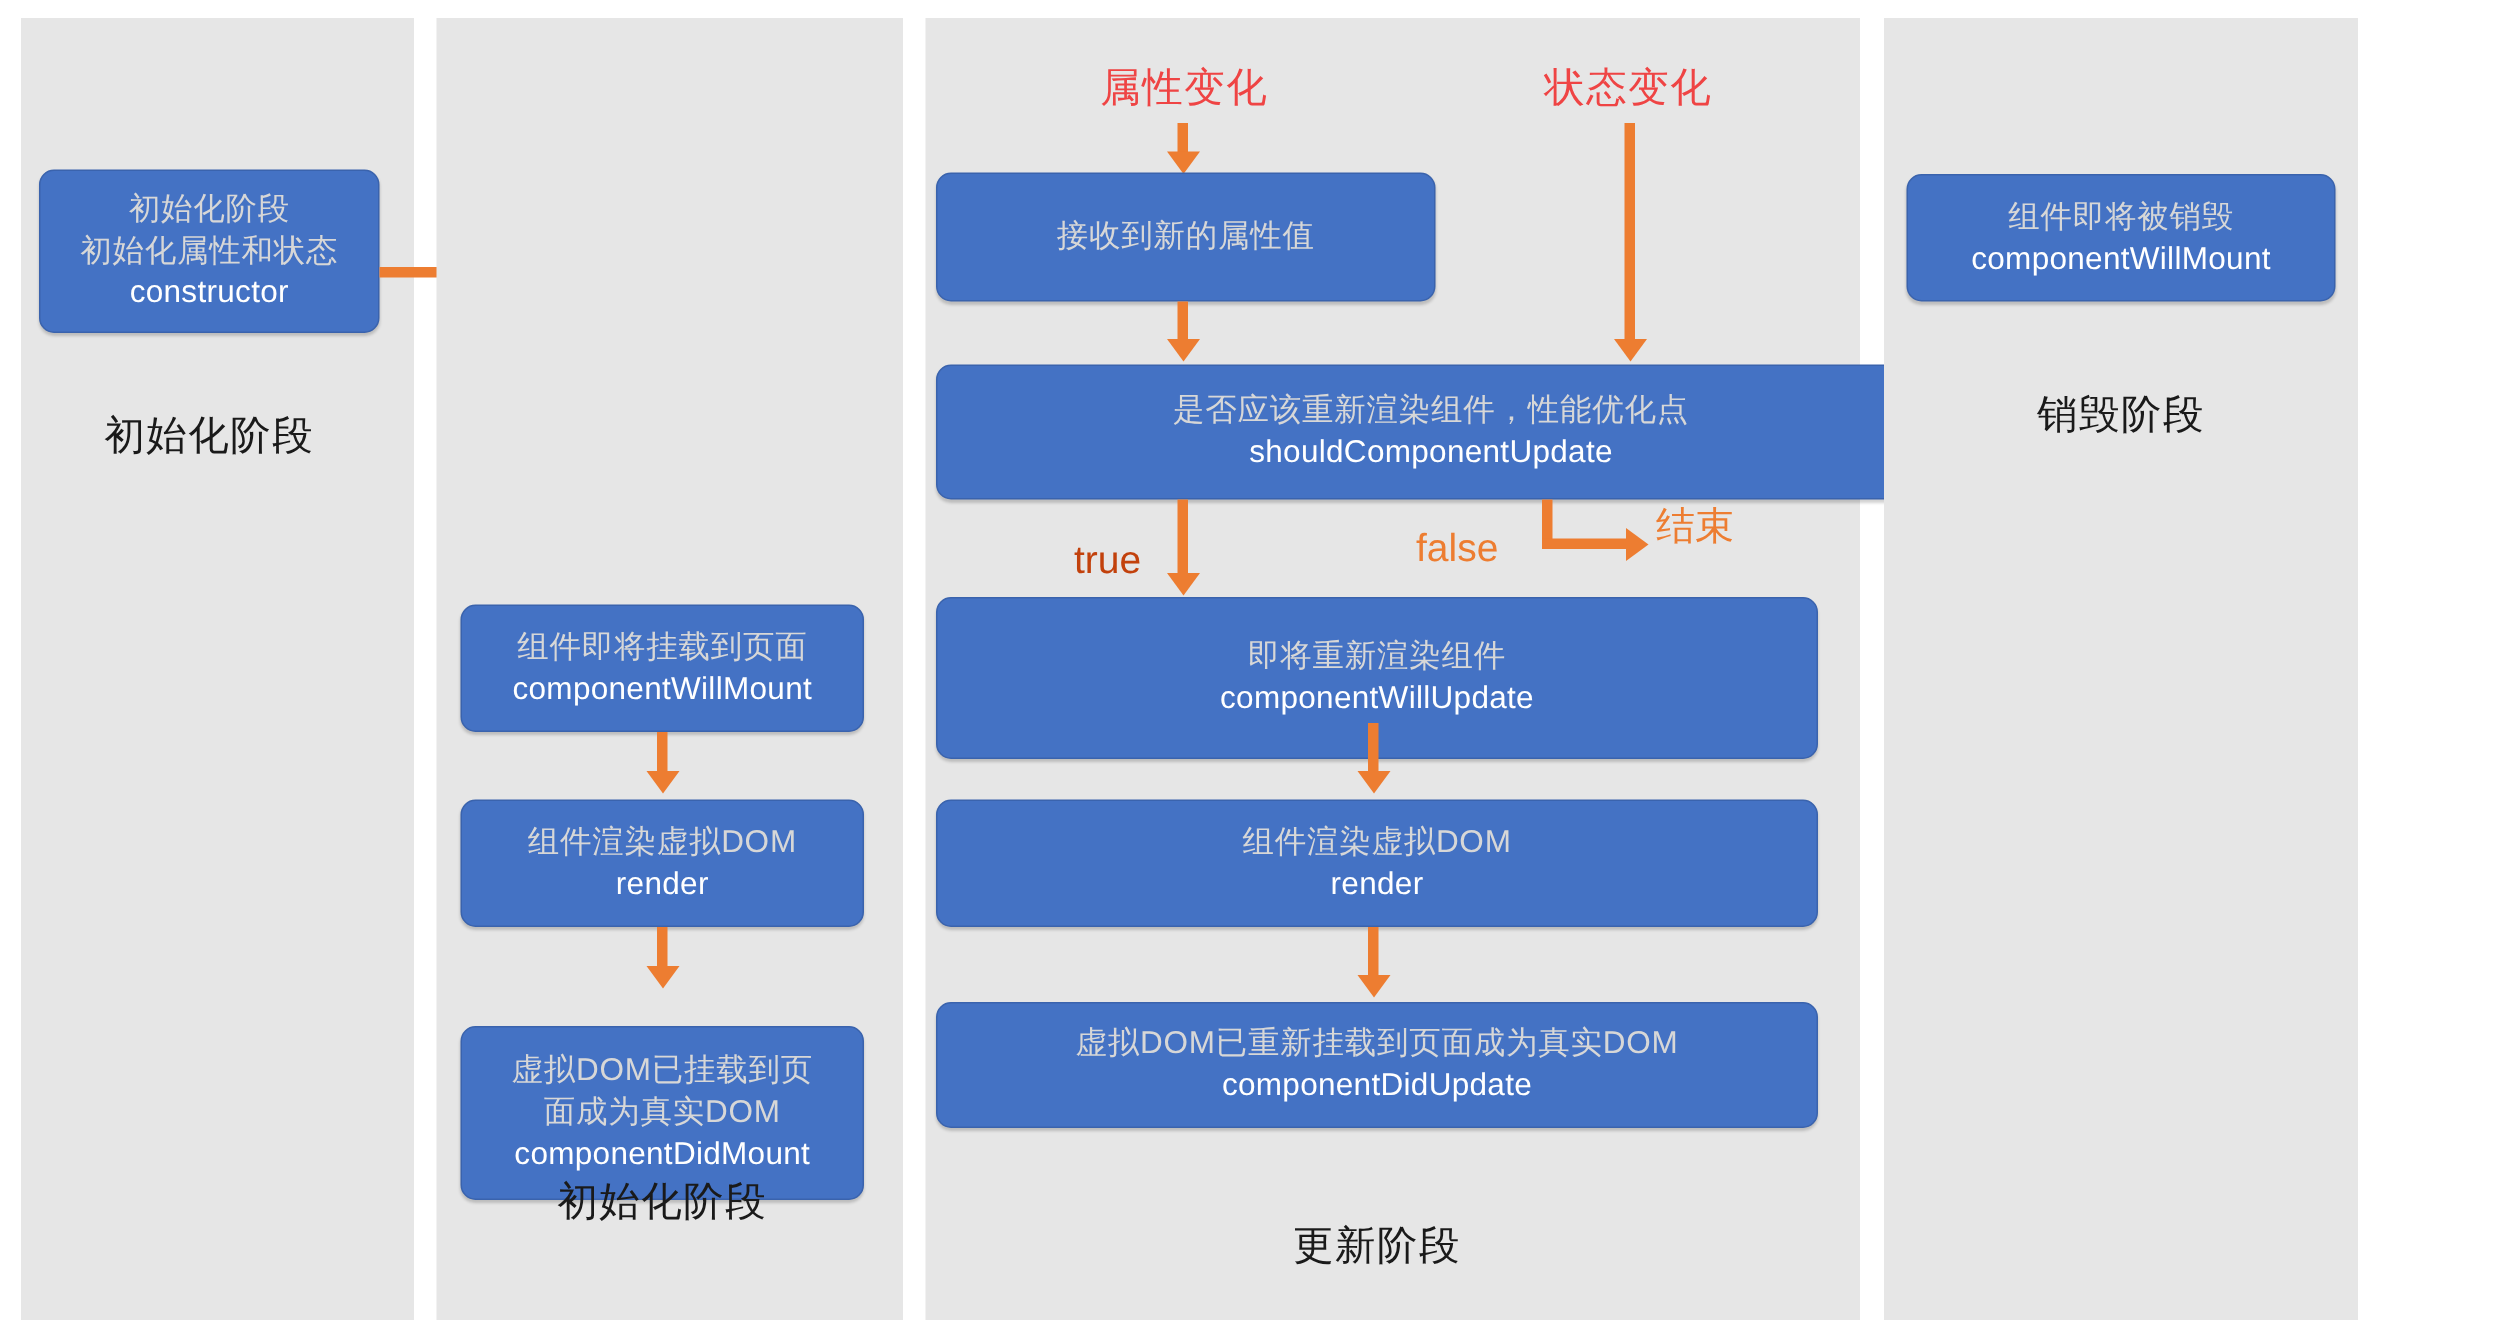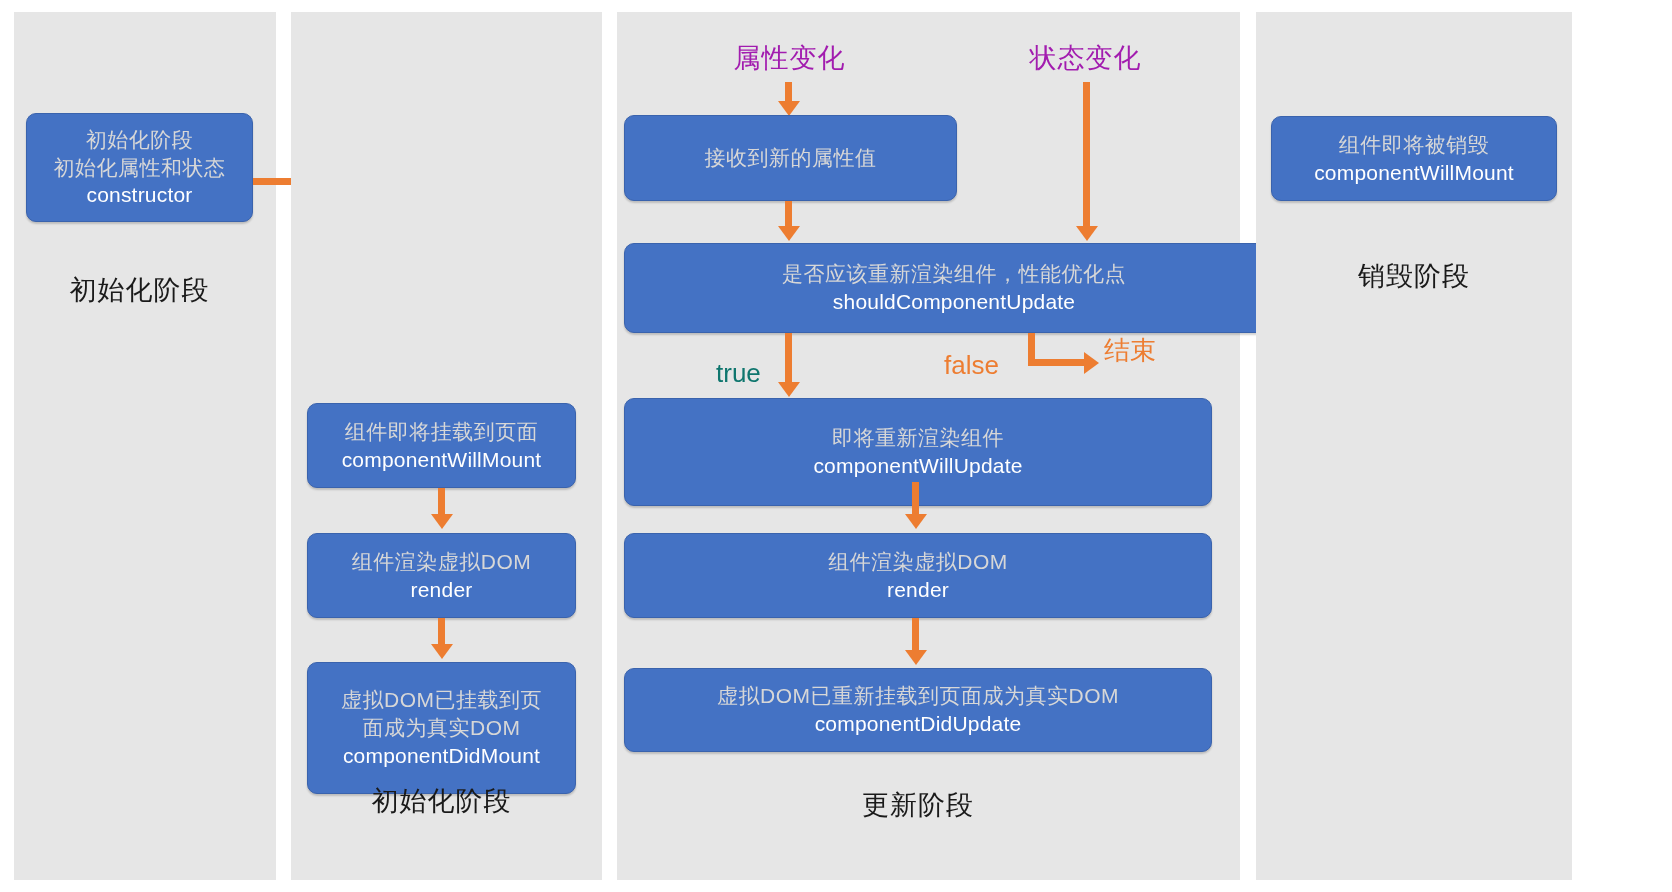--- a/index.html
+++ b/index.html
@@ -68,34 +68,34 @@
     color: #1a1a1a;
     font-size: 27px;
     text-align: center;
     letter-spacing: 1px;
     white-space: nowrap;
   }
 
   
   .source-label {
     position: absolute;
-    color: #a21caf;
+    color: #ef4444;
     font-size: 27px;
     text-align: center;
     letter-spacing: 1px;
     white-space: nowrap;
   }
 
   
   .branch-label {
     position: absolute;
     font-size: 26px;
     white-space: nowrap;
   }
-  .branch-true  { color: #0f766e; }
+  .branch-true  { color: #c2410c; }
   .branch-false { color: #ed7d31; }
   .branch-end   { color: #ed7d31; }
 
   
   .conn {
     position: absolute;
     background: #ed7d31;
   }
   .conn-v { width: 7px; }
   .conn-h { height: 7px; }
@@ -145,21 +145,21 @@
   <div class="arrow-down" style="left:431px; top:514px;"></div>
 
   <div class="node" style="left:307px; top:533px; width:269px; height:85px;">
     <div class="cn">组件渲染虚拟DOM</div>
     <div class="en">render</div>
   </div>
 
   <div class="conn conn-v" style="left:438px; top:618px; height:28px;"></div>
   <div class="arrow-down" style="left:431px; top:644px;"></div>
 
-  <div class="node" style="left:307px; top:662px; width:269px; height:132px;">
+  <div class="node" style="left:307px; top:684px; width:269px; height:116px;">
     <div class="cn">虚拟DOM已挂载到页
 面成为真实DOM</div>
     <div class="en">componentDidMount</div>
   </div>
 
   <div class="caption" style="left:307px; top:783px; width:269px;">初始化阶段</div>
 
   <div class="panel" id="panel-update"></div>
 
   <div class="source-label" style="left:672px; top:40px; width:235px;">属性变化</div>
@@ -207,21 +207,21 @@
   </div>
 
   <div class="conn conn-v" style="left:912px; top:618px; height:34px;"></div>
   <div class="arrow-down" style="left:905px; top:650px;"></div>
 
   <div class="node" style="left:624px; top:668px; width:588px; height:84px;">
     <div class="cn">虚拟DOM已重新挂载到页面成为真实DOM</div>
     <div class="en">componentDidUpdate</div>
   </div>
 
-  <div class="caption" style="left:624px; top:787px; width:588px;">更新阶段</div>
+  <div class="caption" style="left:624px; top:812px; width:588px;">更新阶段</div>
 
   <div class="panel" id="panel-destroy"></div>
 
   <div class="node" style="left:1271px; top:116px; width:286px; height:85px;">
     <div class="cn">组件即将被销毁</div>
     <div class="en">componentWillMount</div>
   </div>
 
   <div class="caption" style="left:1271px; top:258px; width:286px;">销毁阶段</div>
 

